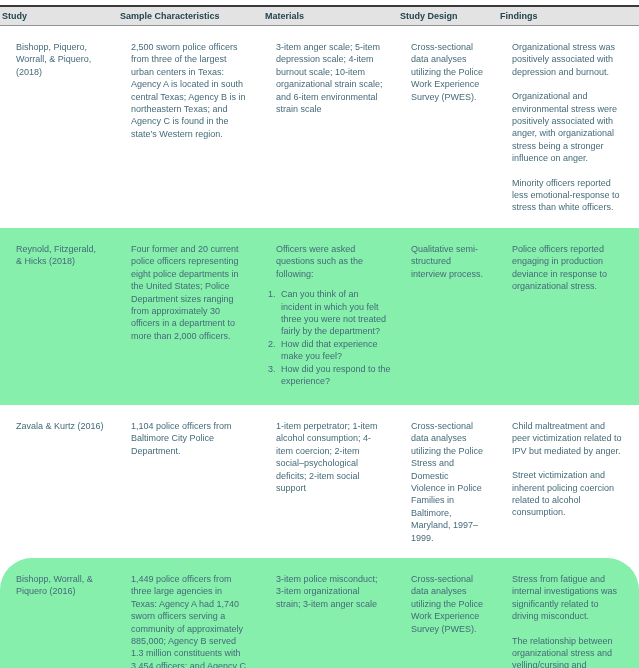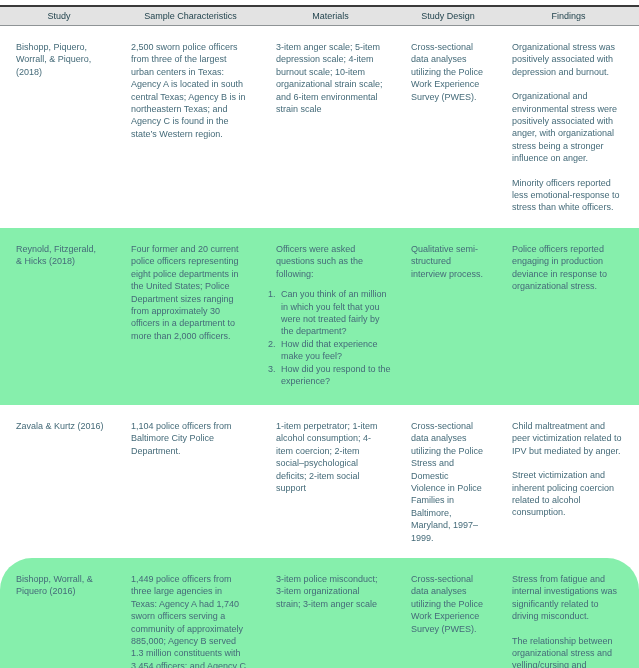--- a/index.html
+++ b/index.html
@@ -24,23 +24,23 @@
     border-bottom: 3px solid #a9c7d3;
   }
   .thead {
     display: flex;
     background: #e3e3e3;
     border-bottom: 1px solid #8f9496;
   }
   .th {
     box-sizing: border-box;
     font-size: 9px;
-    font-weight: normal;
+    font-weight: bold;
     color: #24454f;
-    text-align: center;
+    text-align: left;
     padding: 4px 2px 4px 2px;
   }
   .tbody { width: 100%; }
   .trow {
     display: flex;
     background: #ffffff;
   }
   .trow.shaded { background: #86efac; }
   .td {
     box-sizing: border-box;
@@ -105,21 +105,21 @@
           <div class="td c0">
             <p>Reynold, Fitzgerald, &amp; Hicks (2018)</p>
           </div>
           <div class="td c1">
             <p>Four former and 20 current police officers representing eight police departments in the United States; Police Department sizes ranging from approximately 30 officers in a department to more than 2,000 officers.</p>
           </div>
           <div class="td c2">
             <p>Officers were asked questions such as the following:</p>
             <div class="num-block">
               <span class="num">1.</span>
-              <span class="num-text">Can you think of an million in which you felt that you were not treated fairly by the department?</span>
+              <span class="num-text">Can you think of an incident in which you felt three you were not treated fairly by the department?</span>
             </div>
             <div class="num-block">
               <span class="num">2.</span>
               <span class="num-text">How did that experience make you feel?</span>
             </div>
             <div class="num-block">
               <span class="num">3.</span>
               <span class="num-text">How did you respond to the experience?</span>
             </div>
           </div>

